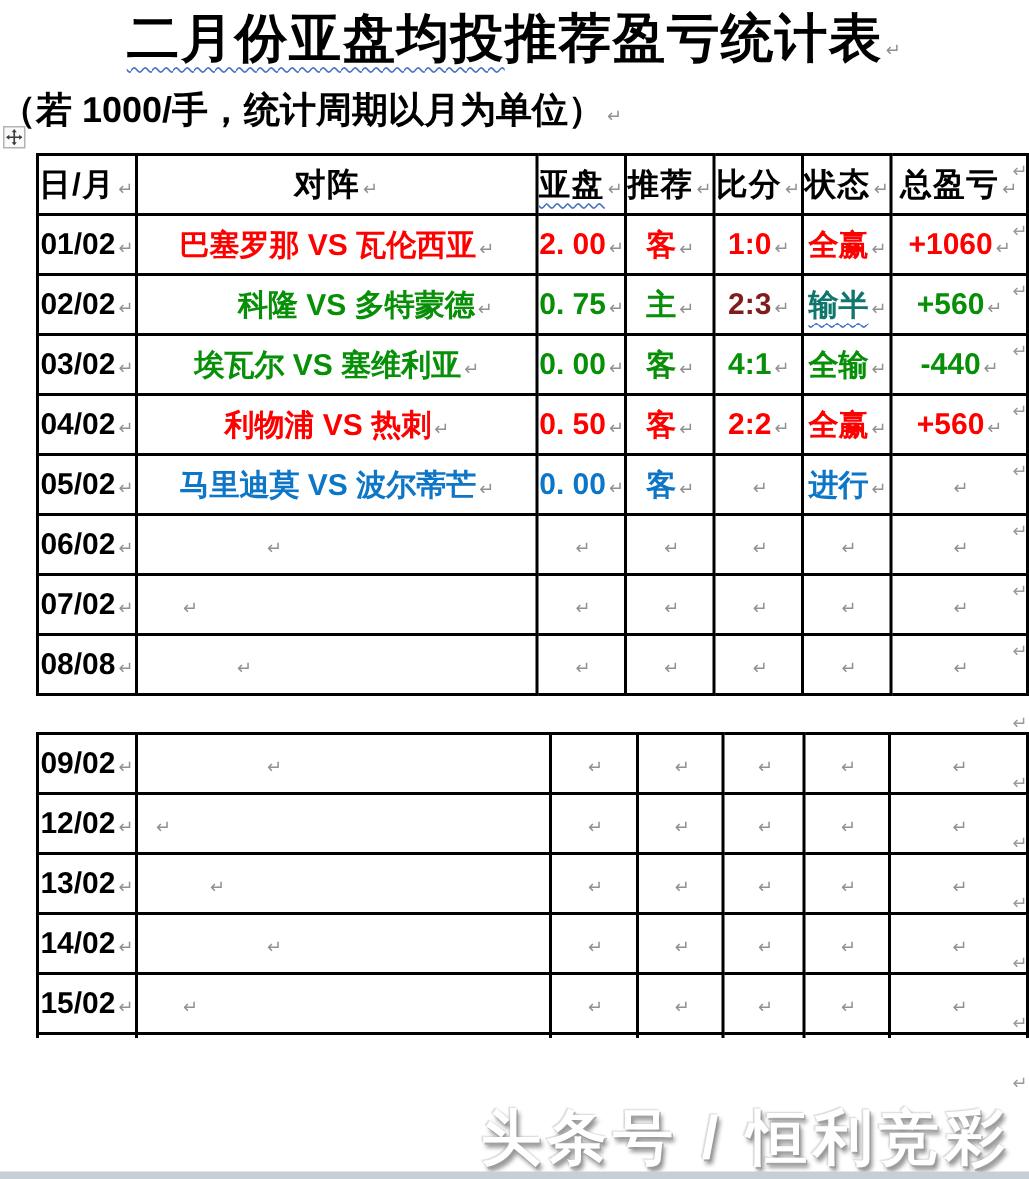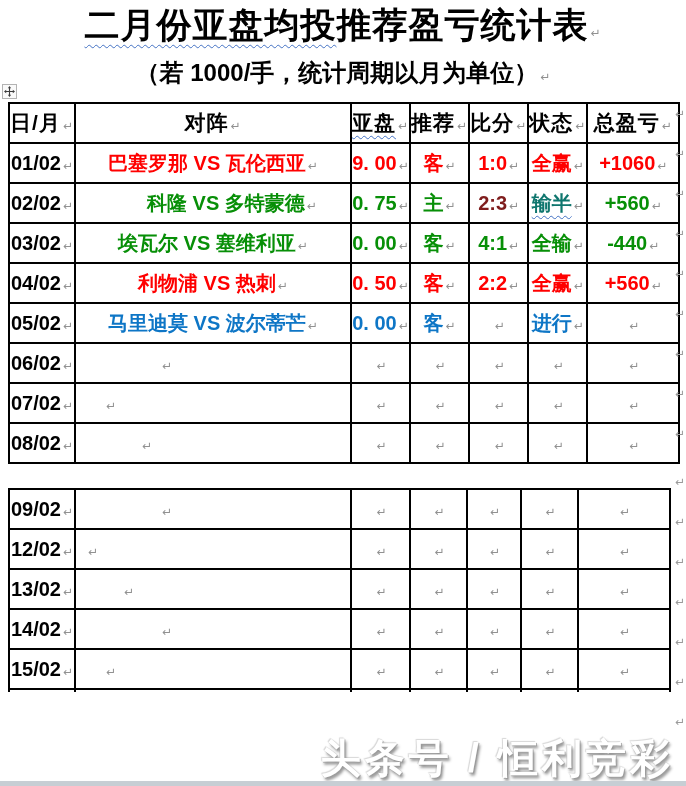--- a/index.html
+++ b/index.html
@@ -9,33 +9,33 @@
   }
   .title{
     position:absolute;top:2px;left:0;width:100%;text-align:center;
     font-size:35px;font-weight:700;color:#000;letter-spacing:1px;white-space:nowrap;
   }
   .wavy-t{
     text-decoration-line:underline;text-decoration-style:wavy;
     text-decoration-color:#4472c4;text-decoration-thickness:1px;text-underline-offset:7px;
   }
   .subtitle{
-    position:absolute;top:57px;left:0;width:100%;text-align:center;
+    position:absolute;top:57px;left:0;width:100%;
     font-size:24px;font-weight:700;color:#000;white-space:nowrap;
   }
   .p{
     color:#919191;font-size:12px;font-weight:400;margin-left:2px;
     font-family:"DejaVu Sans",sans-serif;
   }
   .handle{
     position:absolute;left:2px;top:84px;width:15px;height:15px;
     border:1px solid #b3b3b3;background:#fafafa;box-sizing:border-box;
     display:flex;align-items:center;justify-content:center;
   }
-  .tables{position:absolute;left:8px;top:102px}
+  .tables{position:absolute;left:24px;top:102px}
   table{border-collapse:collapse;table-layout:fixed}
   #t2{margin-top:24px}
   th,td{
     border:2px solid #000;padding:0;height:38px;text-align:center;vertical-align:middle;
     font-weight:700;overflow:hidden;white-space:nowrap;
   }
   th{font-size:21px;color:#000;letter-spacing:1px}
   td{font-size:20px}
   td.date{color:#000;font-size:20px}
   td.match-empty{text-align:left}
@@ -87,21 +87,21 @@
           <th><span>推荐</span><span class="p">↵</span></th>
           <th><span>比分</span><span class="p">↵</span></th>
           <th><span>状态</span><span class="p">↵</span></th>
           <th><span>总盈亏</span><span class="p">↵</span></th>
         </tr>
       </thead>
     <tbody id="tb1">
         <tr>
           <td class="date"><span>01/02</span><span class="p">↵</span></td>
           <td><span style="color: rgb(255, 0, 0);">巴塞罗那 VS 瓦伦西亚</span><span class="p">↵</span></td>
-          <td><span style="color: rgb(255, 0, 0);">9. 00</span><span class="p">↵</span></td>
+          <td><span style="color: rgb(255, 0, 0);">2. 00</span><span class="p">↵</span></td>
           <td><span style="color: rgb(255, 0, 0);">客</span><span class="p">↵</span></td>
           <td><span style="color: rgb(255, 0, 0);">1:0</span><span class="p">↵</span></td>
           <td><span style="color: rgb(255, 0, 0);">全赢</span><span class="p">↵</span></td>
           <td><span style="color: rgb(255, 0, 0);">+1060</span><span class="p">↵</span></td>
         </tr>
         <tr>
           <td class="date"><span>02/02</span><span class="p">↵</span></td>
           <td><span style="color: rgb(7, 143, 7); margin-left: 38px;">科隆 VS 多特蒙德</span><span class="p">↵</span></td>
           <td><span style="color: rgb(7, 143, 7);">0. 75</span><span class="p">↵</span></td>
           <td><span style="color: rgb(7, 143, 7);">主</span><span class="p">↵</span></td>
@@ -148,21 +148,21 @@
         <tr>
           <td class="date"><span>07/02</span><span class="p">↵</span></td>
           <td class="match-empty"><span class="p" style="margin-left: 30px;">↵</span></td>
           <td><span class="p">↵</span></td>
           <td><span class="p">↵</span></td>
           <td><span class="p">↵</span></td>
           <td><span class="p">↵</span></td>
           <td><span class="p">↵</span></td>
         </tr>
         <tr>
-          <td class="date"><span>08/02</span><span class="p">↵</span></td>
+          <td class="date"><span>08/08</span><span class="p">↵</span></td>
           <td class="match-empty"><span class="p" style="margin-left: 66px;">↵</span></td>
           <td><span class="p">↵</span></td>
           <td><span class="p">↵</span></td>
           <td><span class="p">↵</span></td>
           <td><span class="p">↵</span></td>
           <td><span class="p">↵</span></td>
         </tr>
       </tbody>
   </table>
   <table id="t2">

